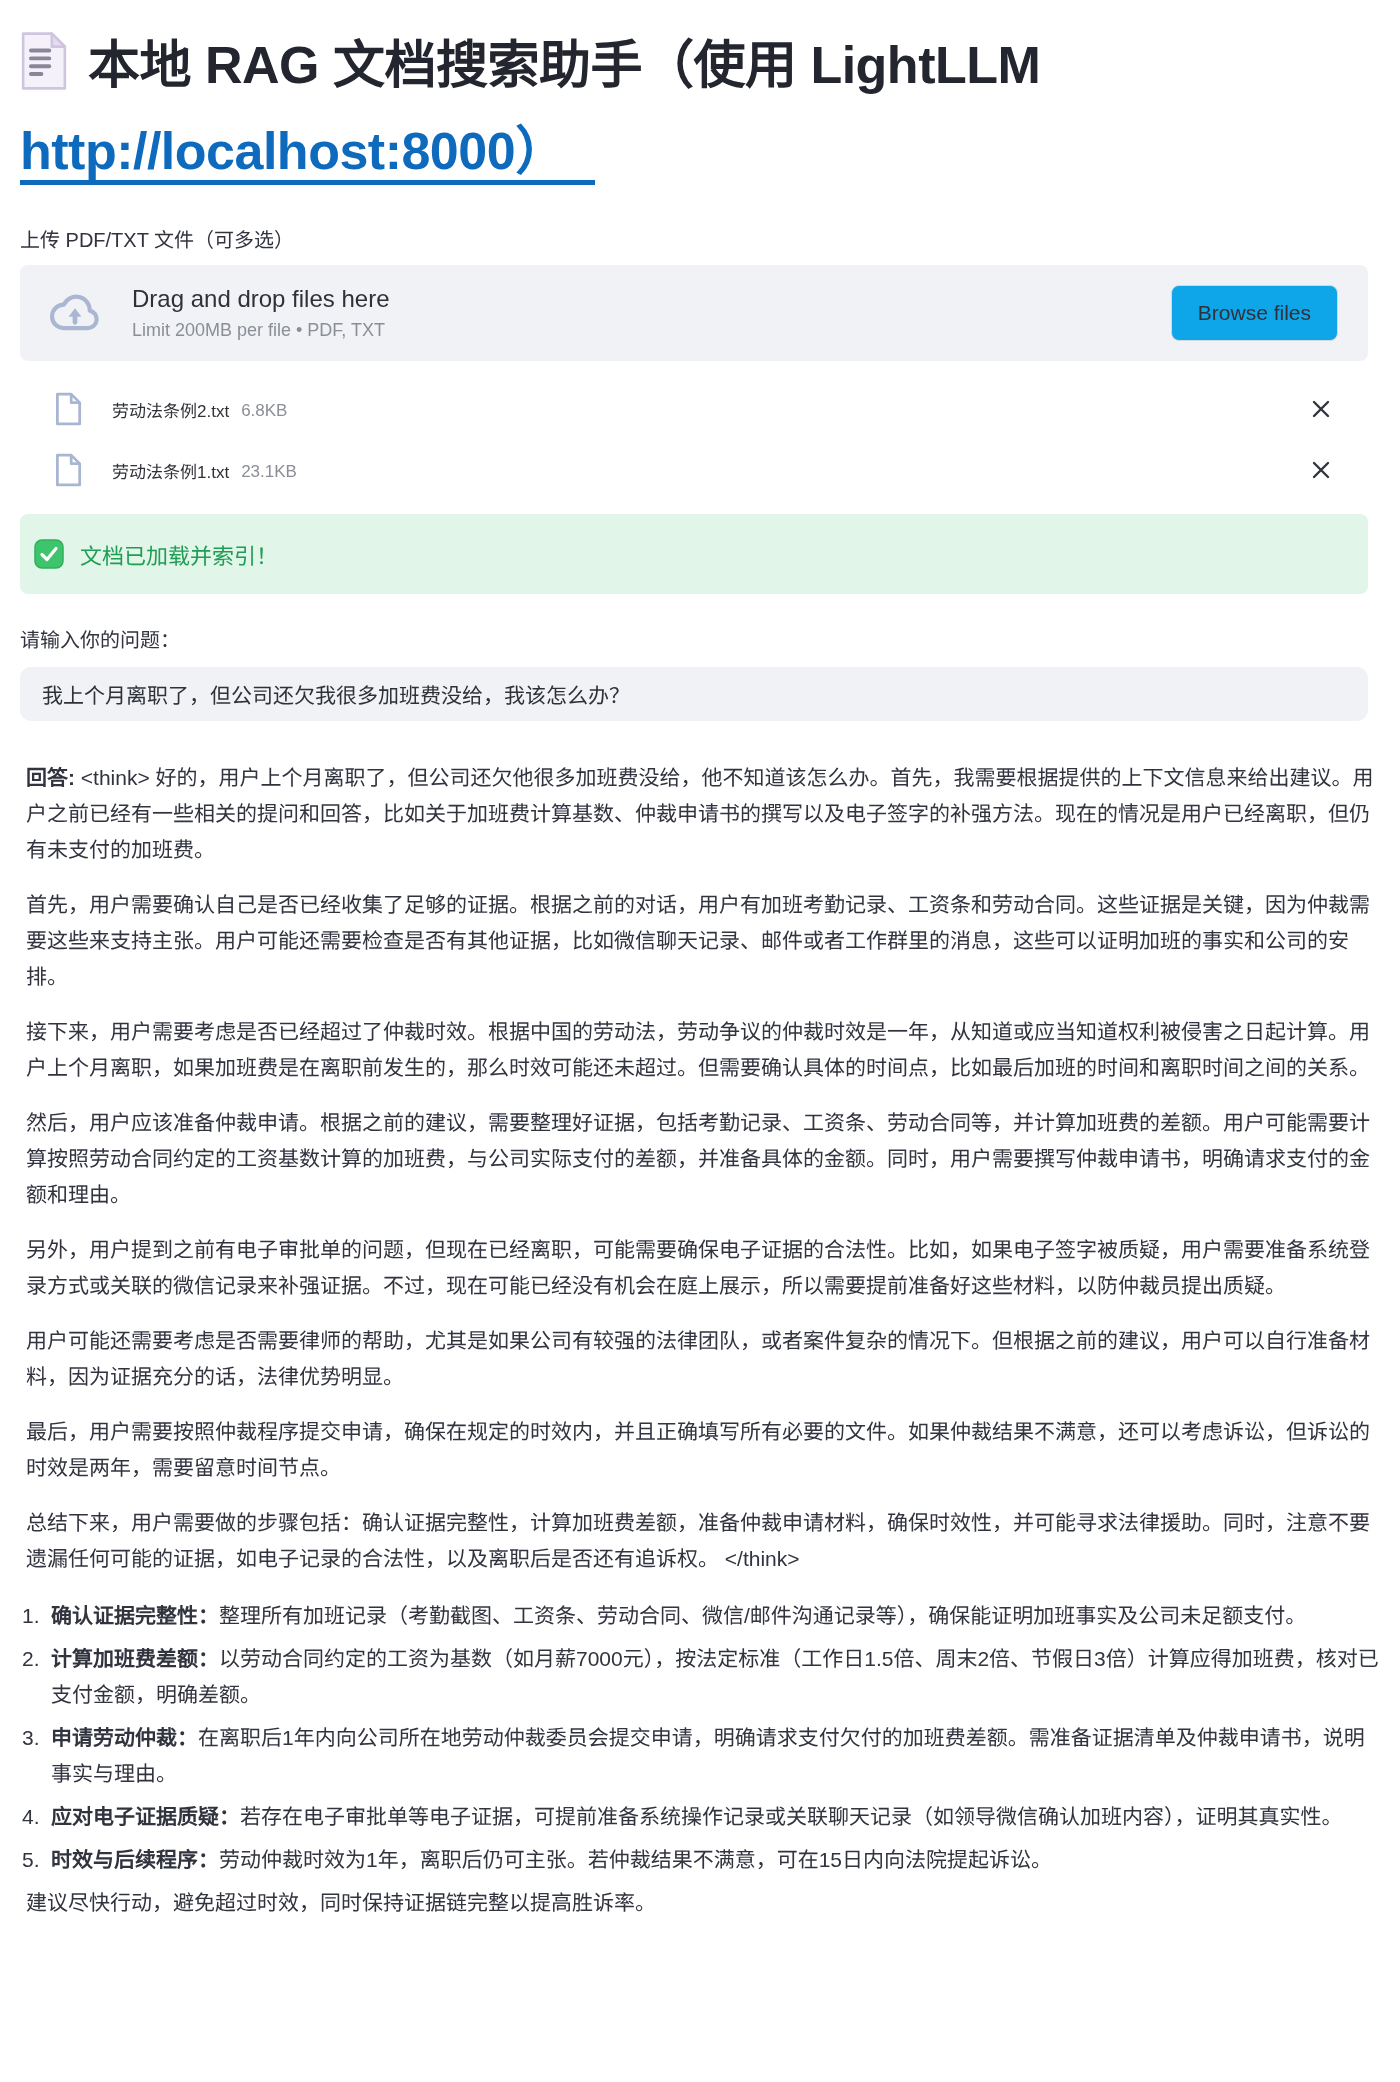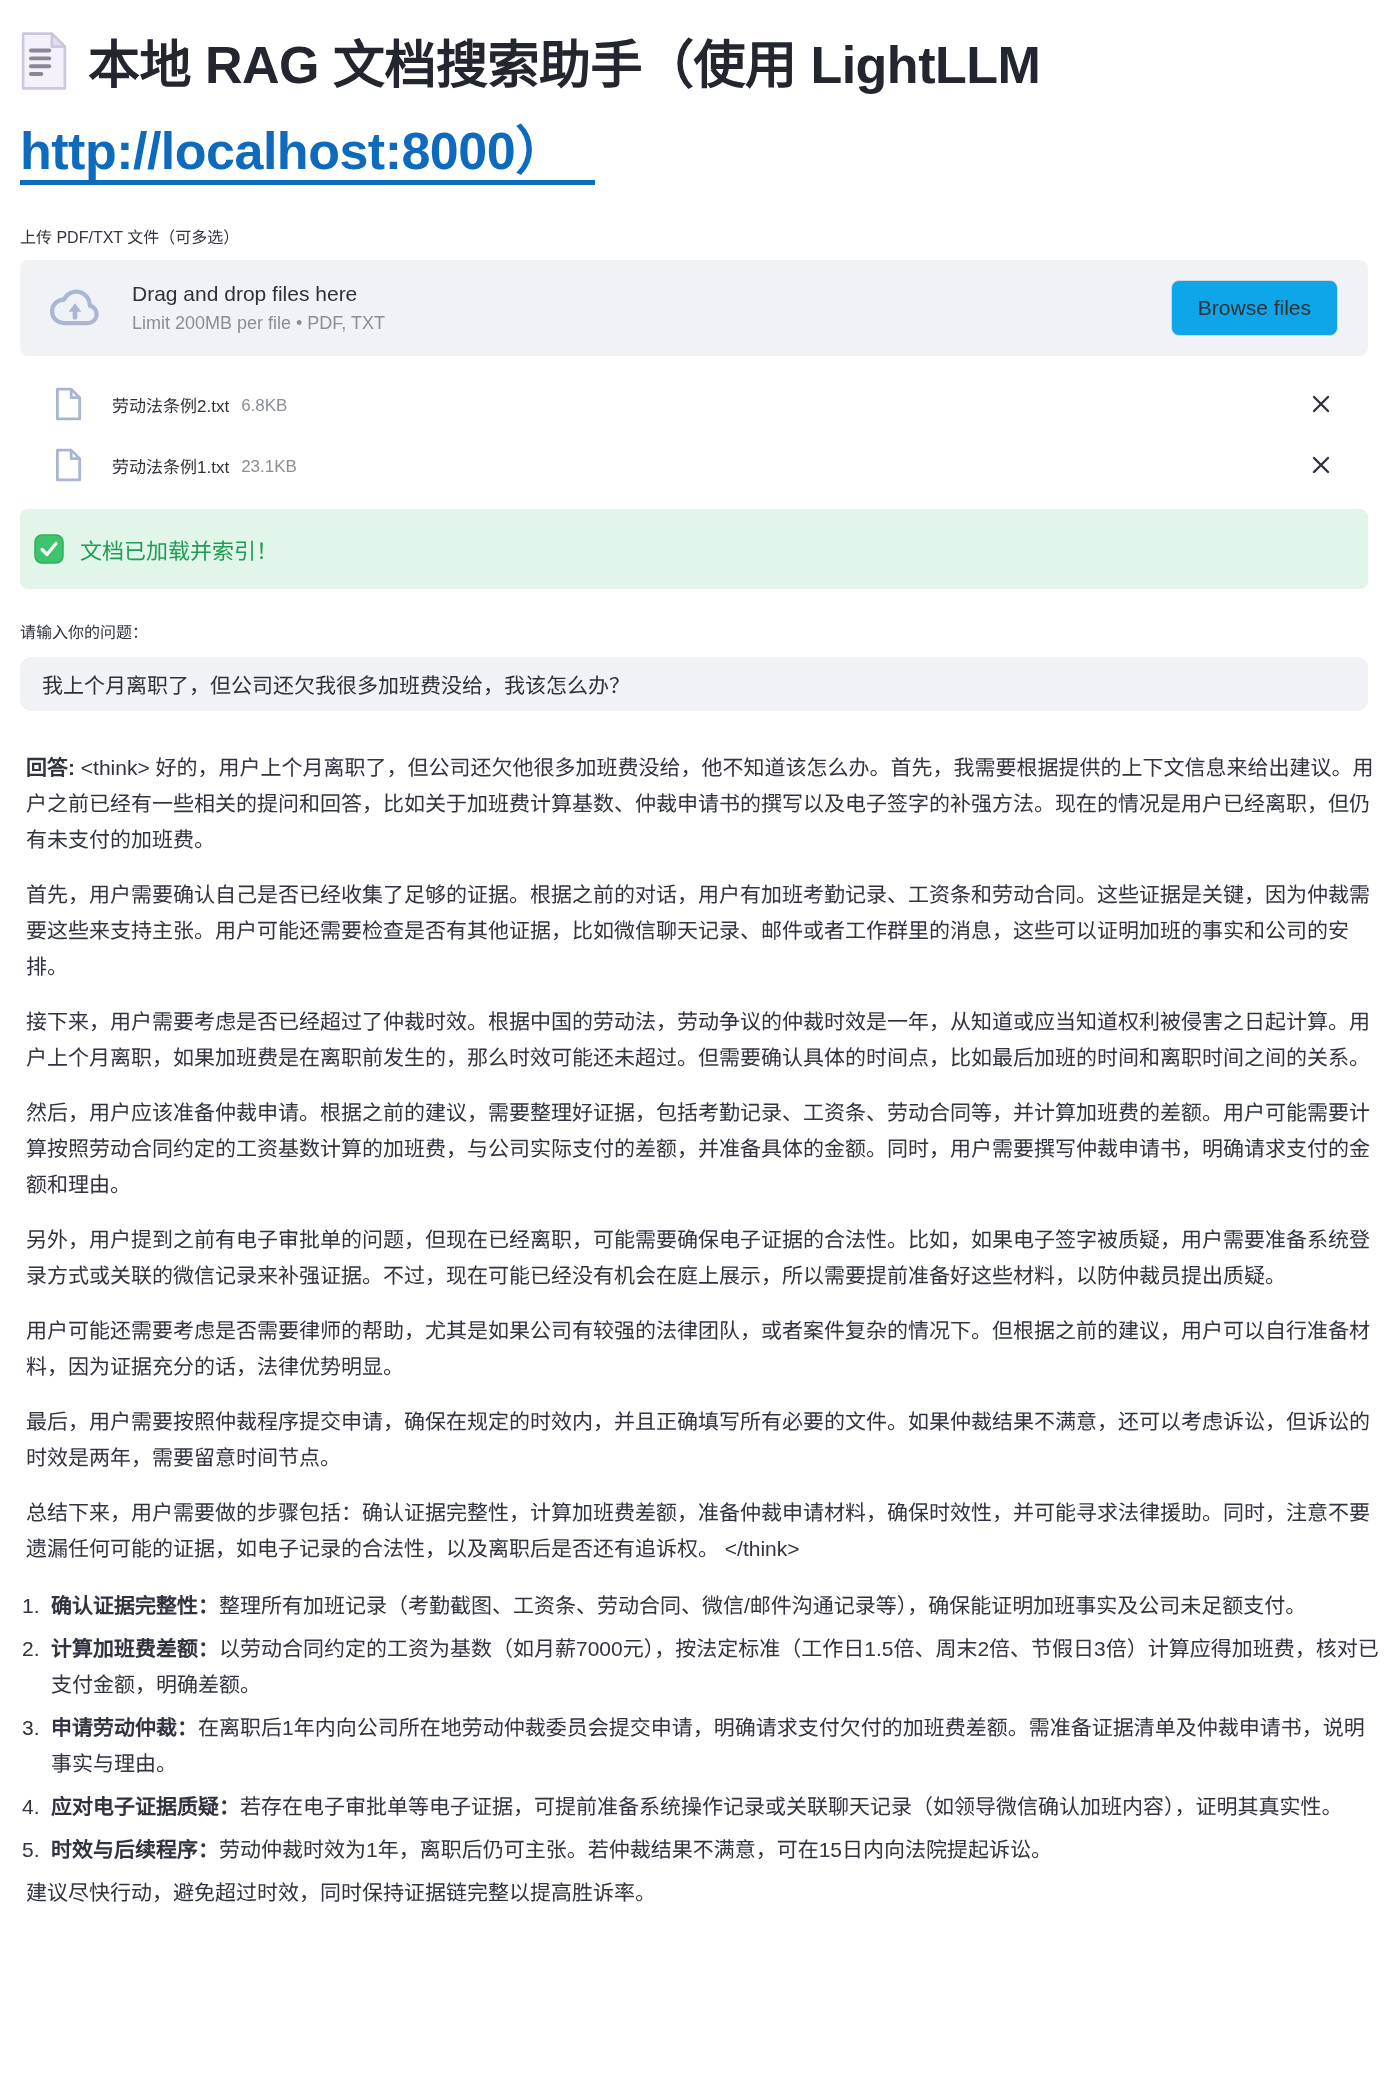--- a/index.html
+++ b/index.html
@@ -12,28 +12,28 @@
   body{
     width:1400px;height:2082px;overflow:hidden;background:#fff;color:var(--text);
     font-family:"Liberation Sans","DejaVu Sans",sans-serif;font-size:21px;
     padding:26px 16px 10px 20px;
   }
   
   h1{margin:0 0 34px;font-size:52px;line-height:1.5;font-weight:700;color:#24262f;letter-spacing:-0.5px}
   .doc-icon{display:inline-block;vertical-align:-8px;margin-right:20px}
   .title-link{color:var(--accent-blue);text-decoration:none;border-bottom:5px solid var(--accent-blue);padding-right:28px}
   
-  .widget-label{font-size:16px;color:var(--text);margin:4px 0 12px}
+  .widget-label{font-size:20px;color:var(--text);margin:4px 0 12px}
   .dropzone{
     display:flex;align-items:center;background:var(--dropzone-bg);border-radius:8px;
     height:96px;padding:0 24px;margin:0 16px 24px 0;
   }
   .cloud-icon{display:inline-flex;margin:0 4px}
   .dz-texts{margin-left:26px;flex:1}
-  .dz-title{font-size:21px;color:#2f3138}
+  .dz-title{font-size:24px;color:#2f3138}
   .dz-hint{font-size:18px;color:var(--muted);margin-top:7px}
   .browse-btn{
     height:56px;padding:0 26px;font-size:21px;color:#2f3138;background:#0ea5e9;
     border:1px solid var(--border-gray);border-radius:8px;cursor:pointer;
     font-family:inherit;margin-right:6px;
   }
   .file-list{list-style:none;margin:0 0 14px;padding:0}
   .file-row{display:flex;align-items:center;height:48px;margin:6px 0 13px;padding-left:34px}
   .file-icon{display:inline-flex;margin-right:30px}
   .file-name{font-size:17px;color:#2f3138}

